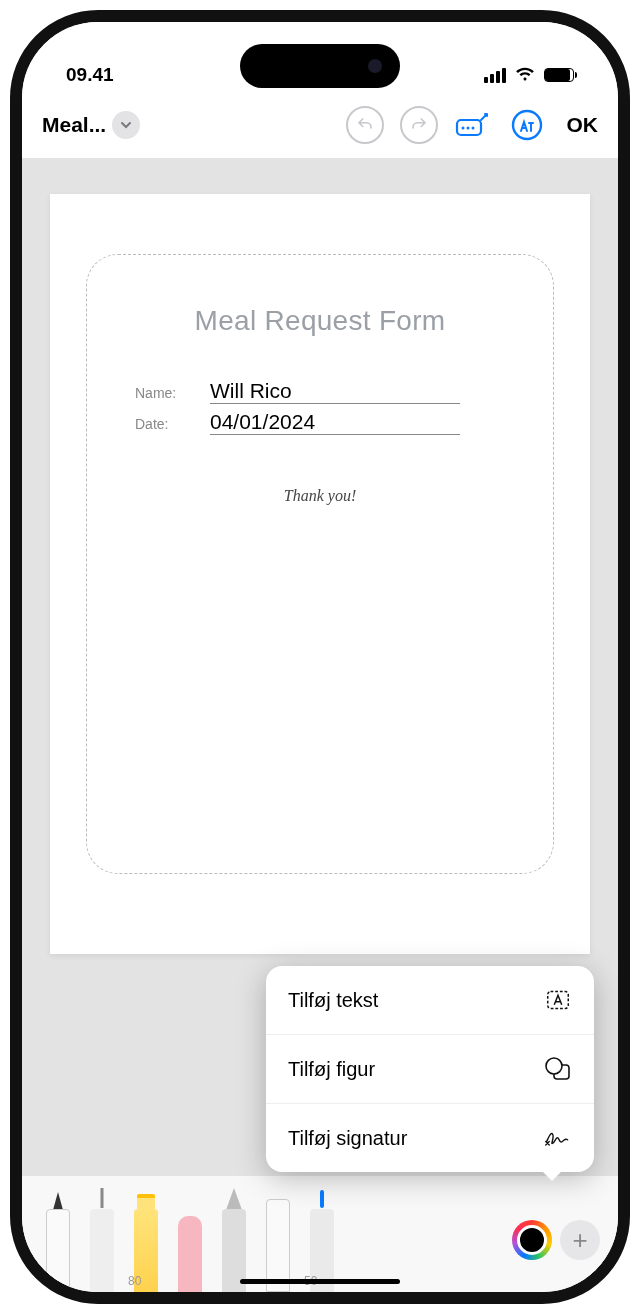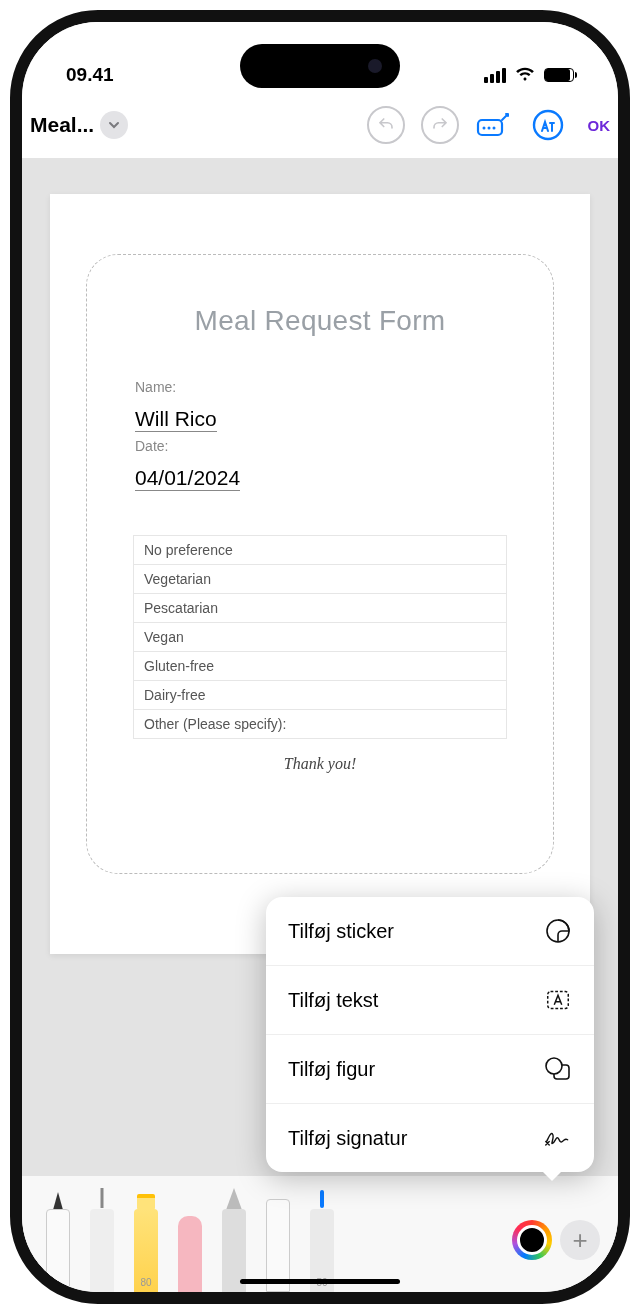--- a/index.html
+++ b/index.html
@@ -60,53 +60,53 @@
 .signal-bars span { width: 4px; background: #000; border-radius: 1px; }
 .signal-bars span:nth-child(1){height:6px}.signal-bars span:nth-child(2){height:9px}
 .signal-bars span:nth-child(3){height:12px}.signal-bars span:nth-child(4){height:15px}
 .wifi-icon svg { width: 22px; height: 16px; }
 .battery { width: 30px; height: 14px; border: 1.5px solid #000; border-radius: 4px; position: relative; }
 .battery::after { content:""; position:absolute; right:-4px; top:3px; width:2.5px; height:6px; background:#000; border-radius:0 2px 2px 0;}
 .battery div { background:#000; height:100%; width:90%; border-radius:2px;}
 
 .toolbar {
   height: 66px; display:flex; align-items:center; gap: 6px;
-  padding: 0 8px; background:#fff;
+  padding: 0 20px; background:#fff;
 }
 .toolbar-title { font-size: 21px; font-weight: 600; display:flex; align-items:center; gap:6px; }
 .chevron-circle { width:28px; height:28px; border-radius:50%; background:#e3e3e6; display:flex; align-items:center; justify-content:center;}
 .toolbar-spacer { flex:1; }
 .tool-btn { width:48px; height:48px; display:flex; align-items:center; justify-content:center; }
 .icon-circle { width:38px; height:38px; border:2px solid #c8c8cc; border-radius:50%; display:flex; align-items:center; justify-content:center;}
-.ok-btn { color:#6d28d9; font-size:15px; font-weight:600; margin-left:10px; }
+.ok-btn { color:#000000; font-size:21px; font-weight:600; margin-left:10px; }
 
 .viewport {
   flex:1; background:#e3e3e3; display:flex; flex-direction:column;
   align-items:center; padding: 36px 18px 0; position:relative;
 }
 .doc {
   width: 100%; max-width: 540px; background:#fff;
   box-shadow: 0 2px 6px rgba(0,0,0,0.08);
   padding: 60px 36px 0; min-height: 760px; position: relative;
 }
 .doc-inner {
   border: 1px dashed #bbb;
   border-radius: 32px;
   padding: 50px 28px 40px;
   min-height: 620px;
   position: relative;
 }
 .form-title { text-align:center; font-size: 28px; font-weight:300; color:#9aa0a6; letter-spacing:0.3px; margin-bottom: 42px;}
-.form-row { display:flex; align-items:baseline; gap:12px; padding-left: 20px; margin-bottom: 6px; flex-direction: column;}
+.form-row { display:flex; align-items:baseline; gap:27px; padding-left: 20px; margin-bottom: 6px;}
 .form-label { font-size:14px; color:#888; width:48px; }
 .form-value { font-size:21px; font-family: Arial; border-bottom:1px solid #888; flex:1; max-width: 250px; }
 .options { margin: 44px 18px 0; border:1px solid #e6e6e6; }
 .options div { padding: 6px 10px; font-size:14px; color:#555; border-bottom:1px solid #e6e6e6; }
 .options div:last-child { border-bottom:none; }
-.thanks { text-align:center; font-style:italic; font-family: cursive; font-size:16px; color:#444; margin-top: 16px; }
+.thanks { text-align:center; font-style:italic; font-family: cursive; font-size:16px; color:#444; margin-top: 52px; }
 
 .popup {
   position:absolute; left: 244px; right: 24px; bottom: 120px;
   background:#fff; border-radius: 16px;
   box-shadow: 0 6px 30px rgba(0,0,0,0.25);
   z-index: 30;
 }
 .popup-item { display:flex; align-items:center; justify-content:space-between;
   padding: 20px 22px; font-size:20px; border-bottom:1px solid #eee; }
 .popup-item:last-child { border-bottom:none; }
@@ -131,21 +131,21 @@
 .pen.pen-fine .body{ background:#eee; }
 .pen.pen-fine .tip{ width:3px; height:20px; background:#888; top:2px;}
 .pen.pen-hl .body{ background: linear-gradient(#ffe37a,#ffd24d); }
 .pen.pen-hl .tip{ width:18px; height:16px; background:#ffe37a; border-radius:2px; top:8px; border-top: 4px solid #ffc107;}
 .pen.pen-eraser .body{ background:#f6b7c0; border-radius: 10px 10px 0 0; height: 72%;}
 .pen.pen-pencil .body{ background:#ddd;}
 .pen.pen-pencil .tip{ border-left:8px solid transparent; border-right:8px solid transparent; border-bottom:22px solid #bbb; top:2px;}
 .pen.pen-ruler .body{ background:#fafafa; border:1px solid #ccc; height:88%;}
 .pen.pen-blue .body{ background:#eaeaea;}
 .pen.pen-blue .tip{ width:4px; height:18px; background:#0a7aff; top:4px; border-radius:2px;}
-.pen .num{ position:absolute; bottom:4px; left:0; right:0; text-align:center; font-size:10px; color:#999;}
+.pen .num{ position:absolute; bottom:4px; left:0; right:0; text-align:left; font-size:12px; color:#999;}
 
 .color-well { width:40px; height:40px; border-radius:50%; margin-bottom: 32px;
   background: conic-gradient(#ff3b30,#ff9500,#ffcc00,#34c759,#007aff,#af52de,#ff2d55,#ff3b30);
   padding:5px; position:relative; }
 .color-well::after{ content:""; position:absolute; inset:5px; background:#000; border-radius:50%; border:3px solid #fff;}
 
 .add-btn { width:40px; height:40px; border-radius:50%; background:#e6e6e8;
   display:flex; align-items:center; justify-content:center; margin-bottom:32px;
   font-size:26px; color:#888; font-weight:300;}
 
@@ -226,43 +226,25 @@
         <div class="doc-inner">
           <div class="form-title">Meal Request Form</div>
           <div class="form-row">
             <span class="form-label">Name:</span>
             <span class="form-value">Will Rico</span>
           </div>
           <div class="form-row">
             <span class="form-label">Date:</span>
             <span class="form-value">04/01/2024</span>
           </div>
-          <div class="options">
-            <div>No preference</div>
-            <div>Vegetarian</div>
-            <div>Pescatarian</div>
-            <div>Vegan</div>
-            <div>Gluten-free</div>
-            <div>Dairy-free</div>
-            <div>Other (Please specify):</div>
-          </div>
           <div class="thanks">Thank you!</div>
         </div>
       </div>
 
       <div class="popup">
-        <div class="popup-item">
-          <span>Tilføj sticker</span>
-          <span class="popup-icon">
-            <svg width="26" height="26" viewBox="0 0 26 26">
-                <circle cx="13" cy="13" r="11" stroke="#111" stroke-width="1.6" fill="none"></circle>
-                <path d="M13 2a11 11 0 0111 11h-7a4 4 0 00-4 4v7" stroke="#111" stroke-width="1.6" fill="none"></path>
-              </svg>
-          </span>
-        </div>
         <div class="popup-item">
           <span>Tilføj tekst</span>
           <span class="popup-icon">
             <svg width="30" height="22" viewBox="0 0 30 22">
                 <rect x="4" y="2" width="22" height="18" rx="3" stroke="#111" stroke-width="1.6" fill="none" stroke-dasharray="3 2"></rect>
                 <path d="M11 16l4-10 4 10M12.5 13h5" stroke="#111" stroke-width="1.6" fill="none"></path>
               </svg>
           </span>
         </div>
         <div class="popup-item">

